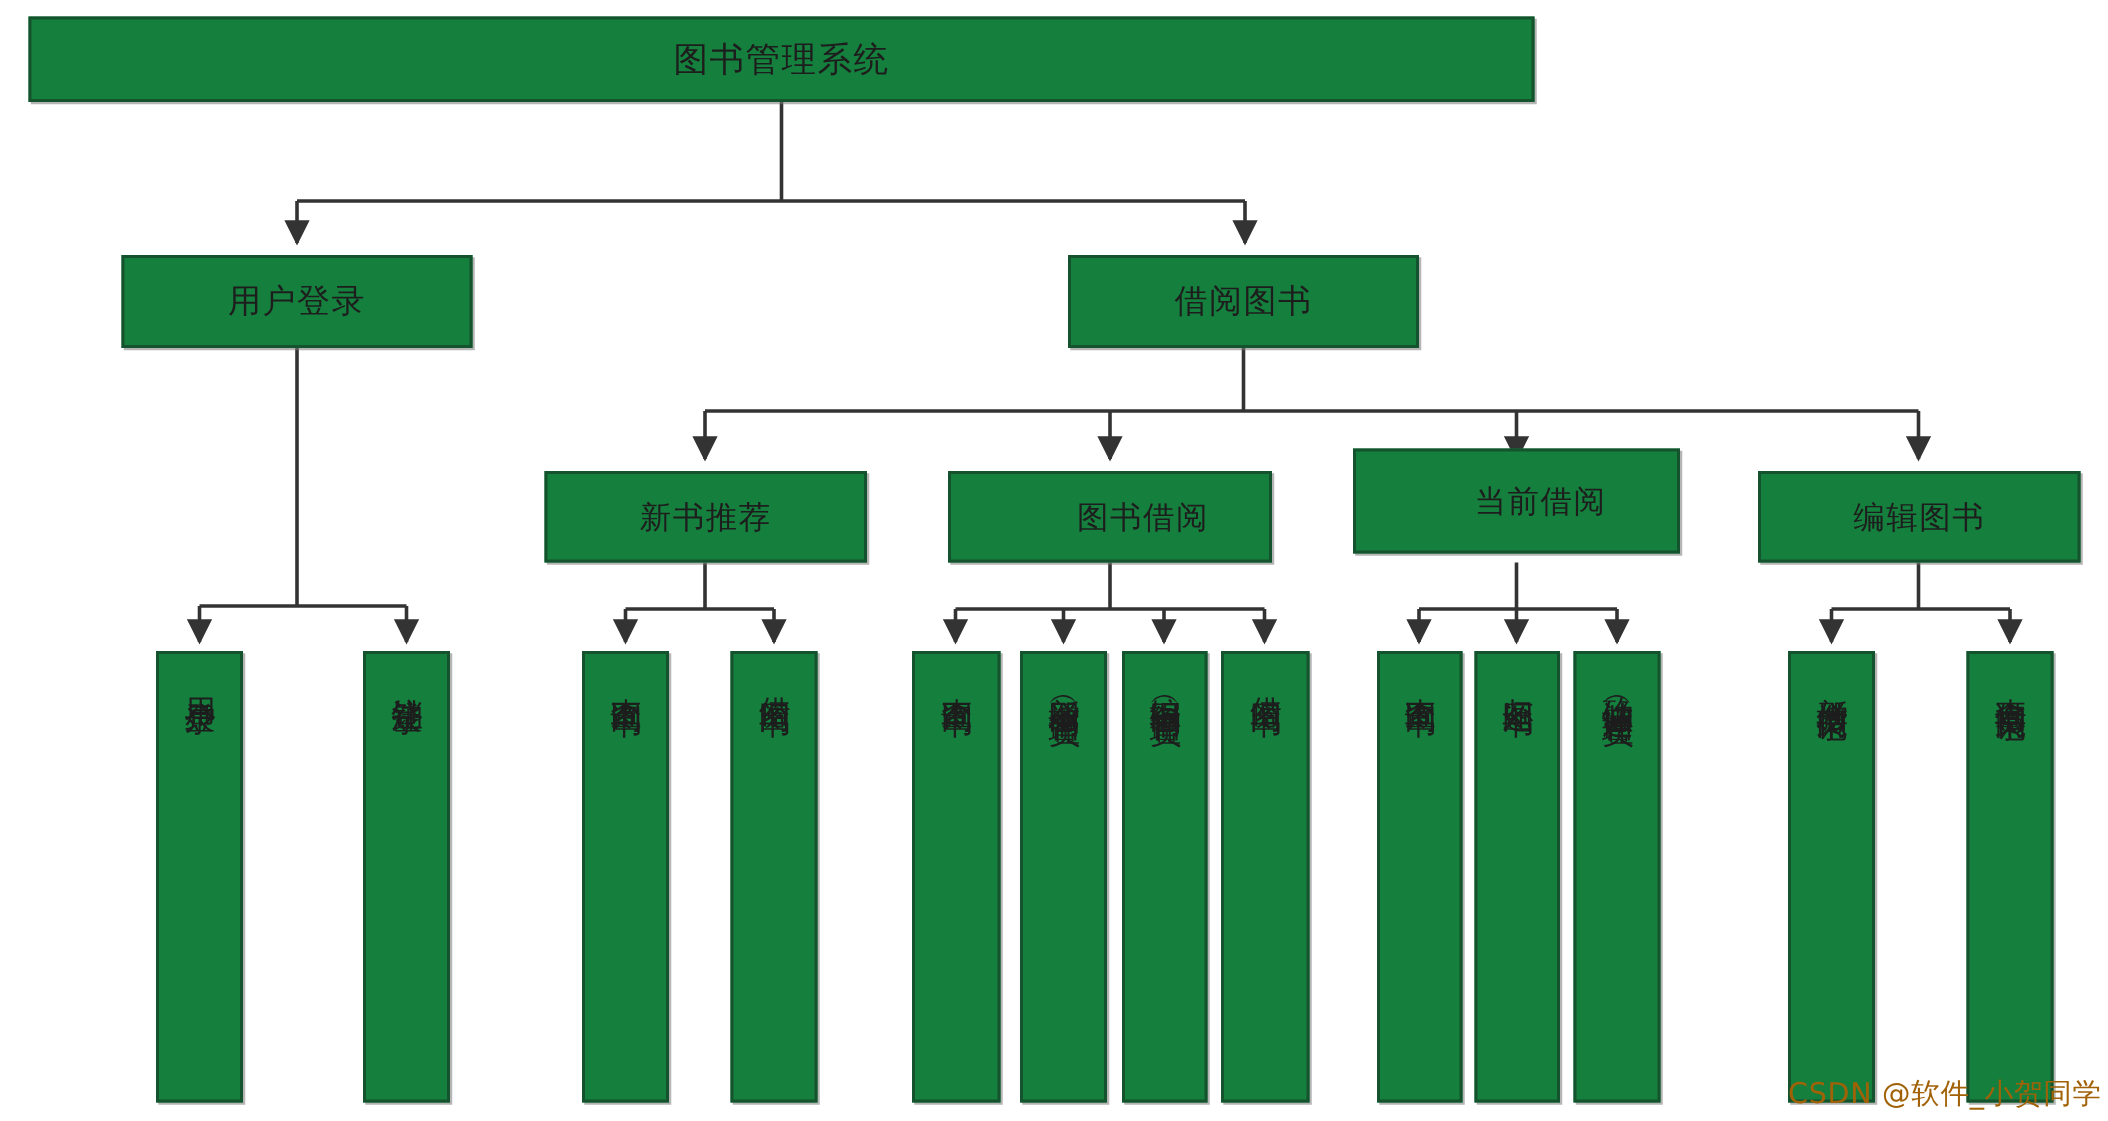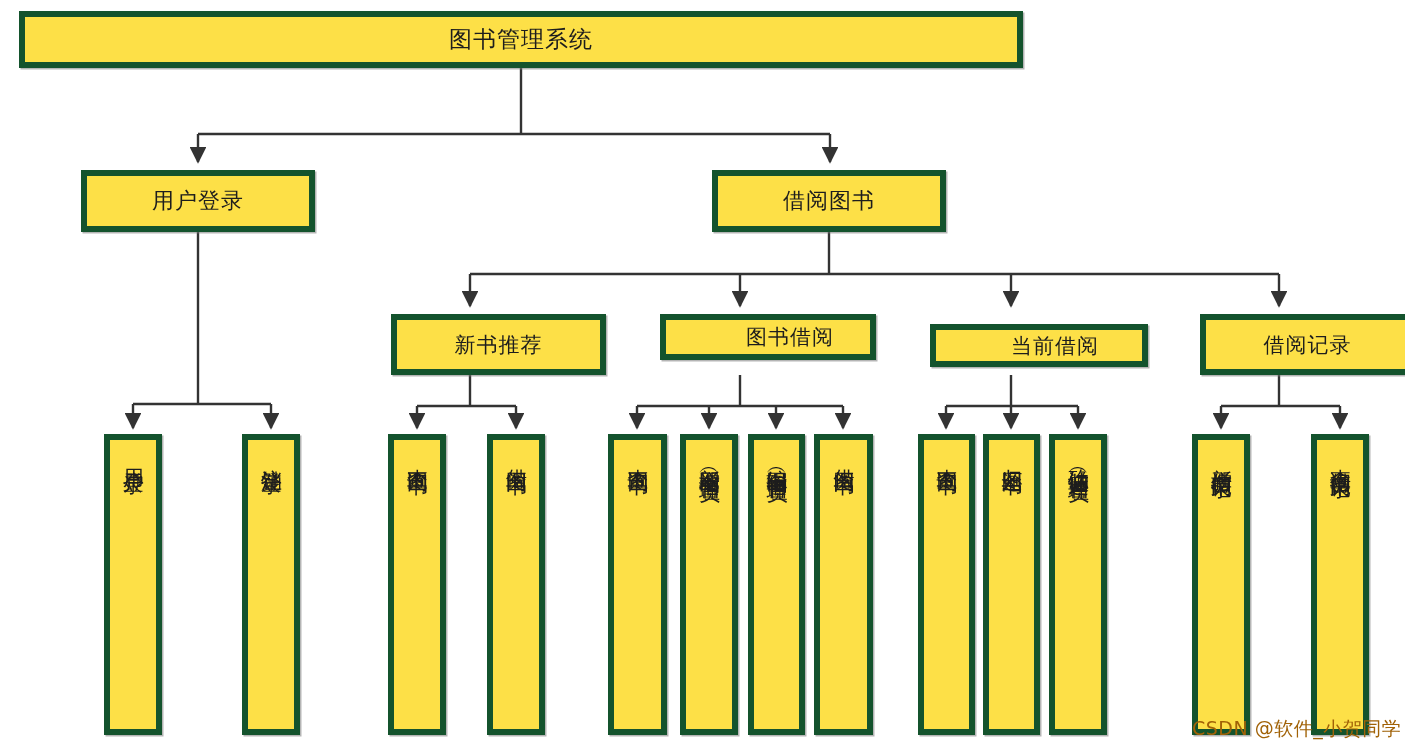--- a/index.html
+++ b/index.html
@@ -22,38 +22,37 @@
     position: absolute;
     left: 0;
     top: 0;
     width: 1405px;
     height: 747px;
     pointer-events: none;
   }
   .node {
     position: absolute;
     box-sizing: border-box;
-    background: #fde047;
-    border: 6px solid #14532d;
+    background: #15803d;
+    border: 2px solid #14532d;
     display: flex;
     align-items: center;
     justify-content: center;
     color: #1d1d1d;
     box-shadow: 1.5px 1.5px 0 rgba(120,120,120,0.55);
     z-index: 2;
   }
   .node.root {
     font-size: 23px;
   }
   .node.lvl2 {
     font-size: 22px;
   }
   .node.lvl3 {
     font-size: 21px;
-    margin-left: 28px;
   }
   .node.leaf {
     font-size: 21px;
     align-items: flex-start;
     justify-content: center;
     padding-top: 12px;
   }
   .vtext {
     writing-mode: vertical-rl;
     text-orientation: upright;
@@ -139,28 +138,28 @@
   <div class="node lvl2" style="left:81px; top:170px; width:234px; height:62px;">
     <span class="htext">用户登录</span>
   </div>
   <div class="node lvl2" style="left:712px; top:170px; width:234px; height:62px;">
     <span class="htext">借阅图书</span>
   </div>
 
   <div class="node lvl3" style="left:363px; top:314px; width:215px; height:61px;">
     <span class="htext">新书推荐</span>
   </div>
-  <div class="node lvl3" style="left:632px; top:314px; width:216px; height:46px;padding-left:44px;">
+  <div class="node lvl3" style="left:632px; top:314px; width:216px; height:61px;padding-left:44px;">
     <span class="htext">图书借阅</span>
   </div>
-  <div class="node lvl3" style="left:902px; top:324px; width:218px; height:43px;padding-left:32px;">
+  <div class="node lvl3" style="left:902px; top:299px; width:218px; height:70px;padding-left:32px;">
     <span class="htext">当前借阅</span>
   </div>
   <div class="node lvl3" style="left:1172px; top:314px; width:215px; height:61px;">
-    <span class="htext">借阅记录</span>
+    <span class="htext">编辑图书</span>
   </div>
 
   <div class="node leaf" style="left:104px; top:434px; width:58px; height:301px;">
     <span class="vtext">用户登录</span>
   </div>
   <div class="node leaf" style="left:242px; top:434px; width:58px; height:301px;">
     <span class="vtext">注销登录</span>
   </div>
   <div class="node leaf" style="left:388px; top:434px; width:58px; height:301px;">
     <span class="vtext">查询图书</span>

